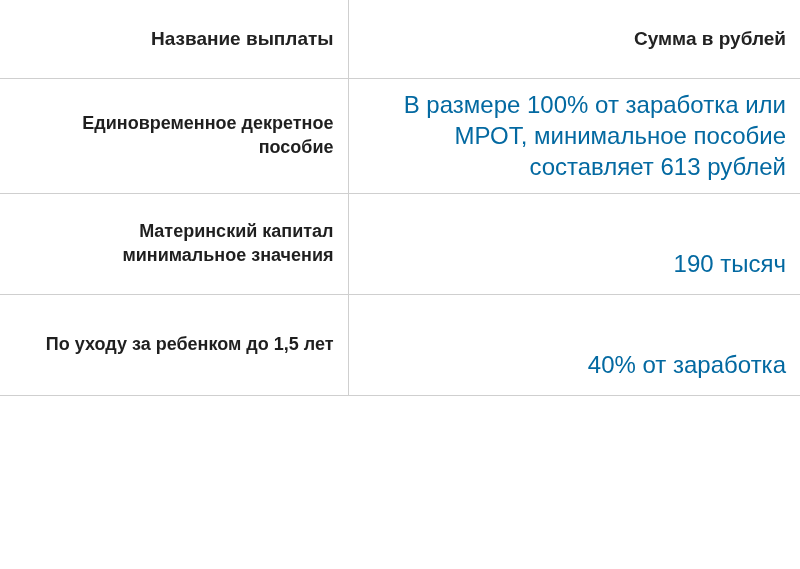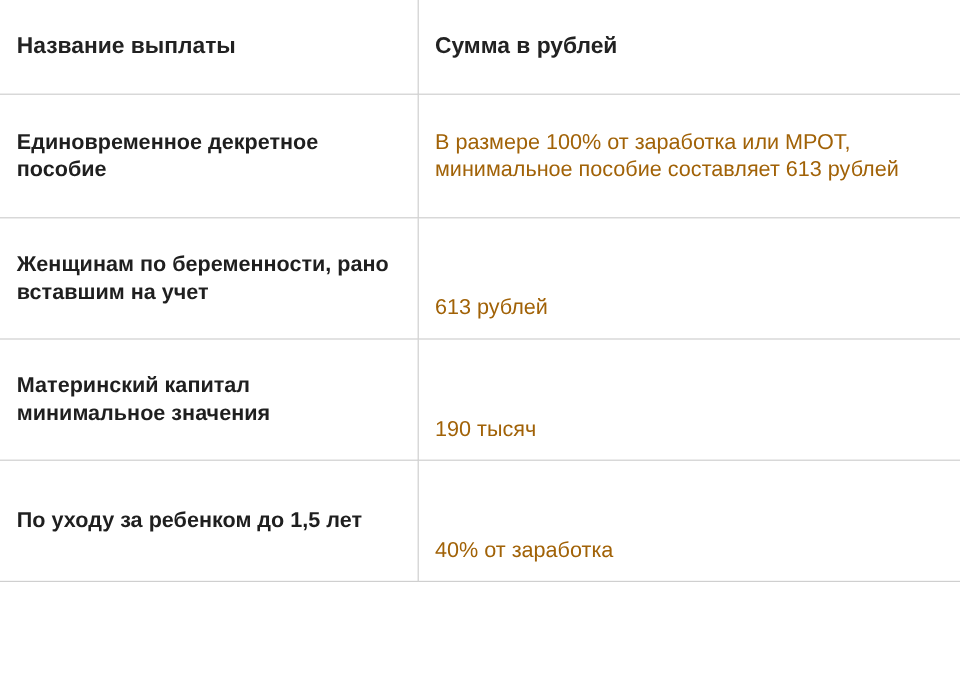--- a/index.html
+++ b/index.html
@@ -25,21 +25,21 @@
     table-layout: fixed;
   }
   table.payments col.c1 { width: 348px; }
   table.payments col.c2 { width: 452px; }
 
   table.payments th,
   table.payments td {
     border-bottom: 1px solid #cfcfcf;
     padding: 10px 14px;
     vertical-align: middle;
-    text-align: left;
+    text-align: right;
     line-height: 1.30;
   }
   table.payments td.name-cell,
   table.payments th.name-head {
     border-right: 1px solid #cfcfcf;
   }
 
   thead th {
     font-size: 19px;
     font-weight: bold;
@@ -49,23 +49,23 @@
     padding-bottom: 8px;
   }
 
   td.name-cell {
     font-size: 18px;
     font-weight: bold;
     color: #1f1f1f;
     margin-left: 48px;
   }
   td.amount-cell {
-    font-size: 18px;
+    font-size: 24px;
     font-weight: normal;
-    color: #a16207;
+    color: #0369a1;
   }
 
   tbody tr.r0 td { height: 82px; }
   tbody tr.r1 td { height: 76px; }
   tbody tr.r2 td { height: 76px; }
   tbody tr.r3 td { height: 76px; }
   tbody tr.r4 td { height: 76px; }
 
   tbody tr.r1 td.amount-cell,
   tbody tr.r2 td.amount-cell,
@@ -88,24 +88,20 @@
       <tr>
         <th class="name-head">Название выплаты</th>
         <th class="amount-head">Сумма в рублей</th>
       </tr>
     </thead>
     <tbody>
       <tr class="r0">
         <td class="name-cell">Единовременное декретное пособие</td>
         <td class="amount-cell">В размере 100% от заработка или МРОТ, минимальное пособие составляет 613 рублей</td>
       </tr>
-      <tr class="r1">
-        <td class="name-cell">Женщинам по беременности, рано вставшим на учет</td>
-        <td class="amount-cell">613 рублей</td>
-      </tr>
       <tr class="r3">
         <td class="name-cell">Материнский капитал минимальное значения</td>
         <td class="amount-cell">190 тысяч</td>
       </tr>
       <tr class="r4">
         <td class="name-cell">По уходу за ребенком до 1,5 лет</td>
         <td class="amount-cell">40% от заработка</td>
       </tr>
 
     </tbody>

